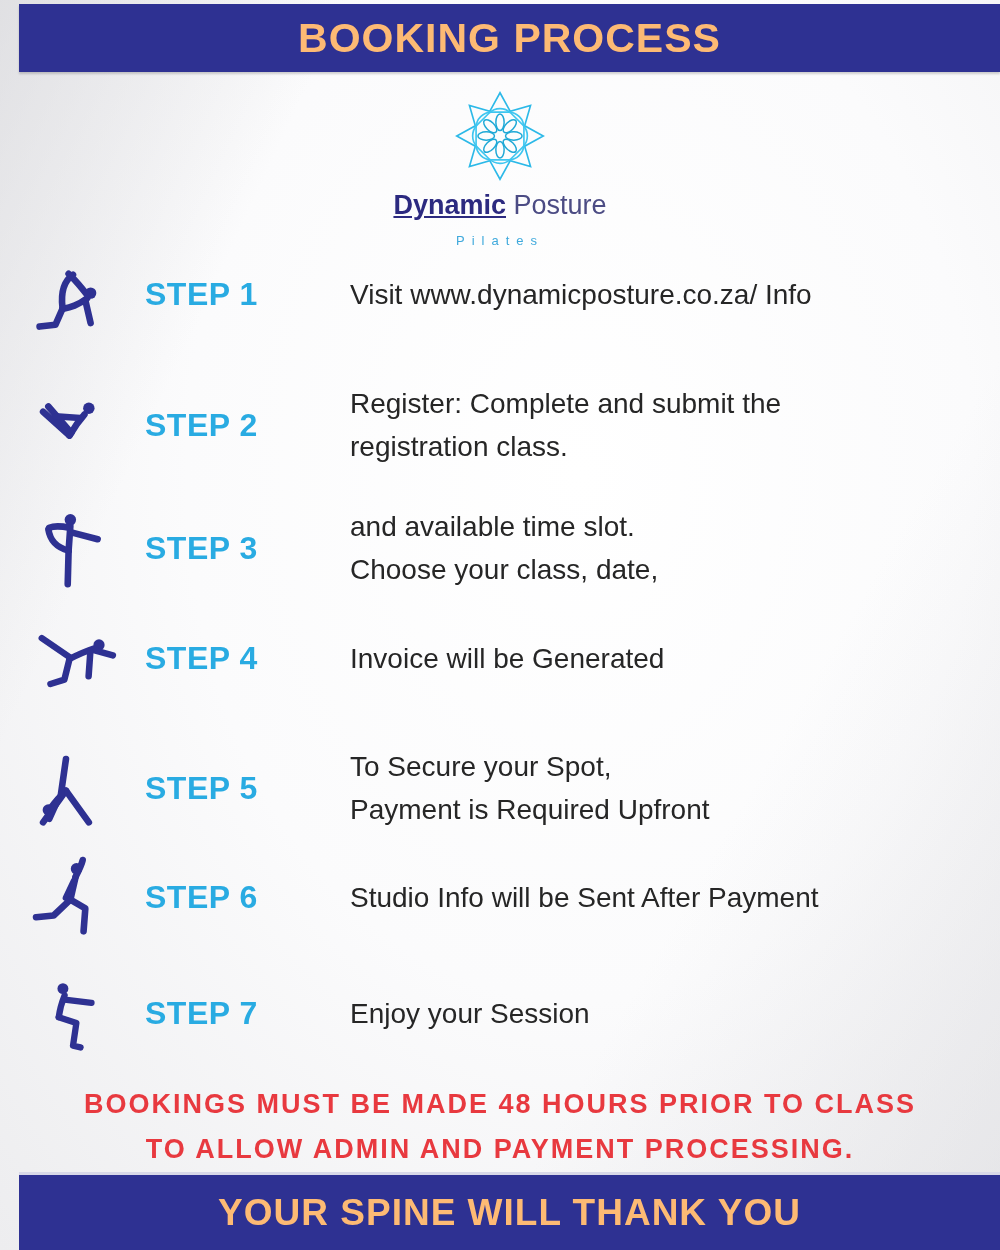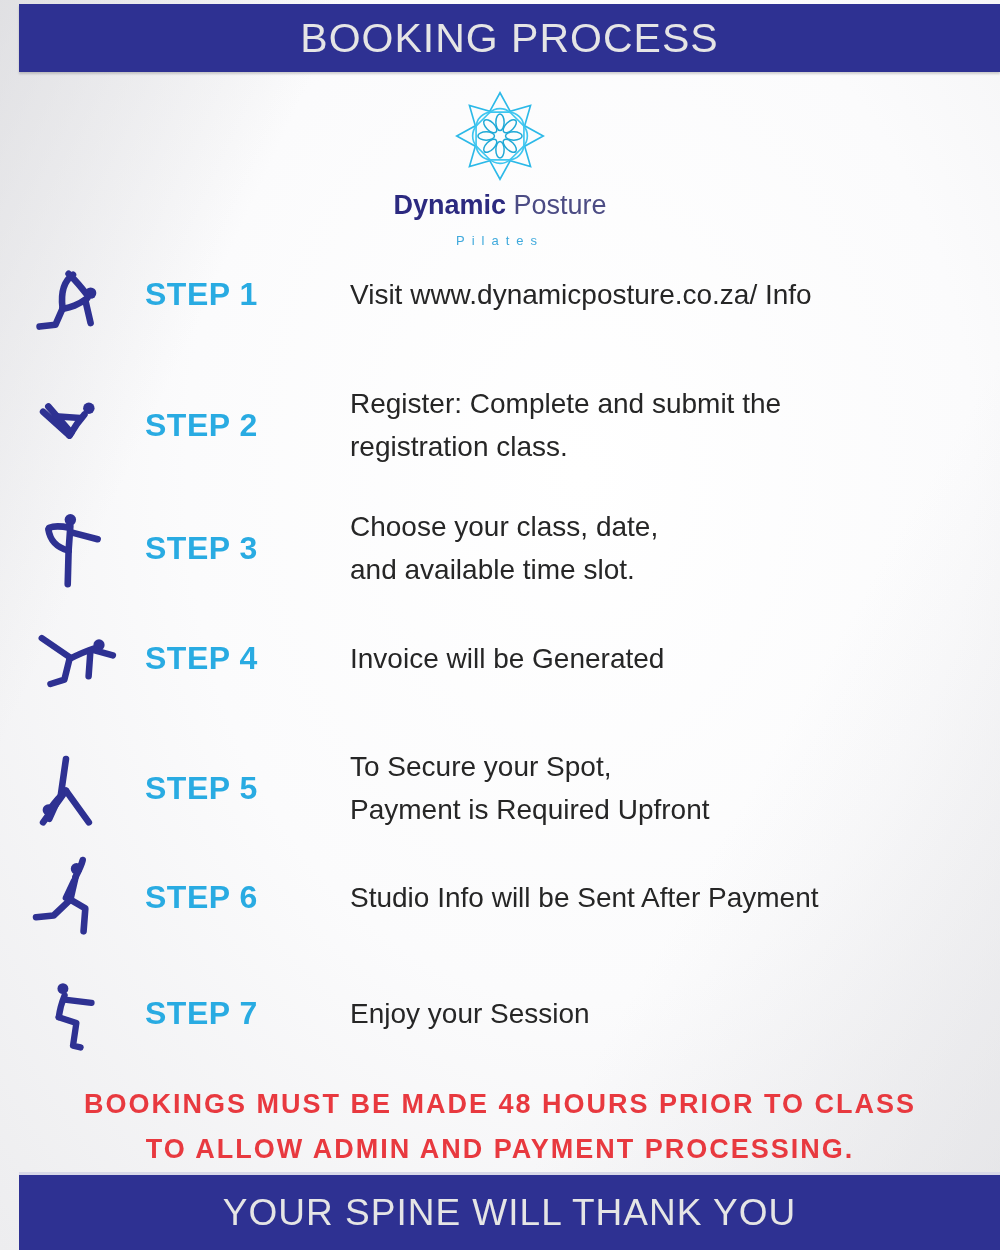--- a/index.html
+++ b/index.html
@@ -6,31 +6,31 @@
   body{font-family:"Liberation Sans", sans-serif; background:#e9e9eb;}
   .canvas{
     position:relative; width:1000px; height:1250px; overflow:hidden;
     background:
       linear-gradient(115deg, rgba(210,210,214,.55) 0%, rgba(255,255,255,0) 22%),
       linear-gradient(300deg, rgba(214,214,218,.45) 0%, rgba(255,255,255,0) 30%),
       radial-gradient(ellipse at 58% 38%, #ffffff 0%, #fbfbfc 48%, #ededef 100%);
   }
   
   .banner{
-    position:absolute; left:19px; right:0; background:#2e3192; color:#e5e5e5;
+    position:absolute; left:19px; right:0; background:#2e3192; color:#fdba74;
     display:flex; align-items:center; justify-content:center;
-    font-weight:normal; letter-spacing:1px;
+    font-weight:bold; letter-spacing:1px;
   }
   .banner.top{top:4px; height:68px; font-size:41px; box-shadow:0 2px 2px rgba(0,0,0,.18);}
   .banner.bottom{top:1172px; bottom:0; font-size:37px; border-top:3px solid #d8d8e8;}
   
   .logo{position:absolute; top:90px; left:0; width:1000px; text-align:center;}
   .logo .mark{display:block; margin:0 auto;}
   .brand{margin-top:8px; font-size:27px;}
-  .brand .b1{font-weight:bold; color:#2c2a80;}
+  .brand .b1{font-weight:bold; color:#2c2a80;text-decoration:underline;}
   .brand .b2{font-weight:400; color:#4c4c84;text-align:right;}
   .sub{margin-top:12px; font-size:13px; letter-spacing:7px; color:#3fa9dc;}
   
   .row{
     position:absolute; left:0; right:0; height:92px;
     display:grid; grid-template-columns:145px 205px auto; align-items:center;
   }
   .row .icon{display:flex; justify-content:center; align-items:center;}
   .step-label{font-size:32px; font-weight:bold; color:#29abe2; letter-spacing:.5px;}
   .desc{font-size:28px; color:#262626; line-height:43px;}
@@ -116,22 +116,22 @@
       <circle cx="47" cy="13" r="6.5"></circle>
       <path d="M47,20 L45,48"></path>
       <path d="M45,48 L44,86"></path>
       <path d="M45,48 C30,44 24,36 22,24"></path>
       <path d="M46,22 C36,20 28,20 23,22"></path>
       <path d="M47,27 L78,35"></path>
     </svg>
       </div>
     <div class="step-label">STEP 3</div>
     <div class="desc">
+      <div>and available time slot.</div>
       <div>Choose your class, date,</div>
-      <div>and available time slot.</div>
     </div>
   </div>
 
   <div class="row r4">
     <div class="icon">
         <svg class="pose" width="92" height="78" viewBox="0 0 100 90">
       <circle cx="80" cy="30" r="6.5"></circle>
       <path d="M74,36 L96,42"></path>
       <path d="M74,34 C62,38 54,42 46,46"></path>
       <path d="M70,38 L68,66"></path>

